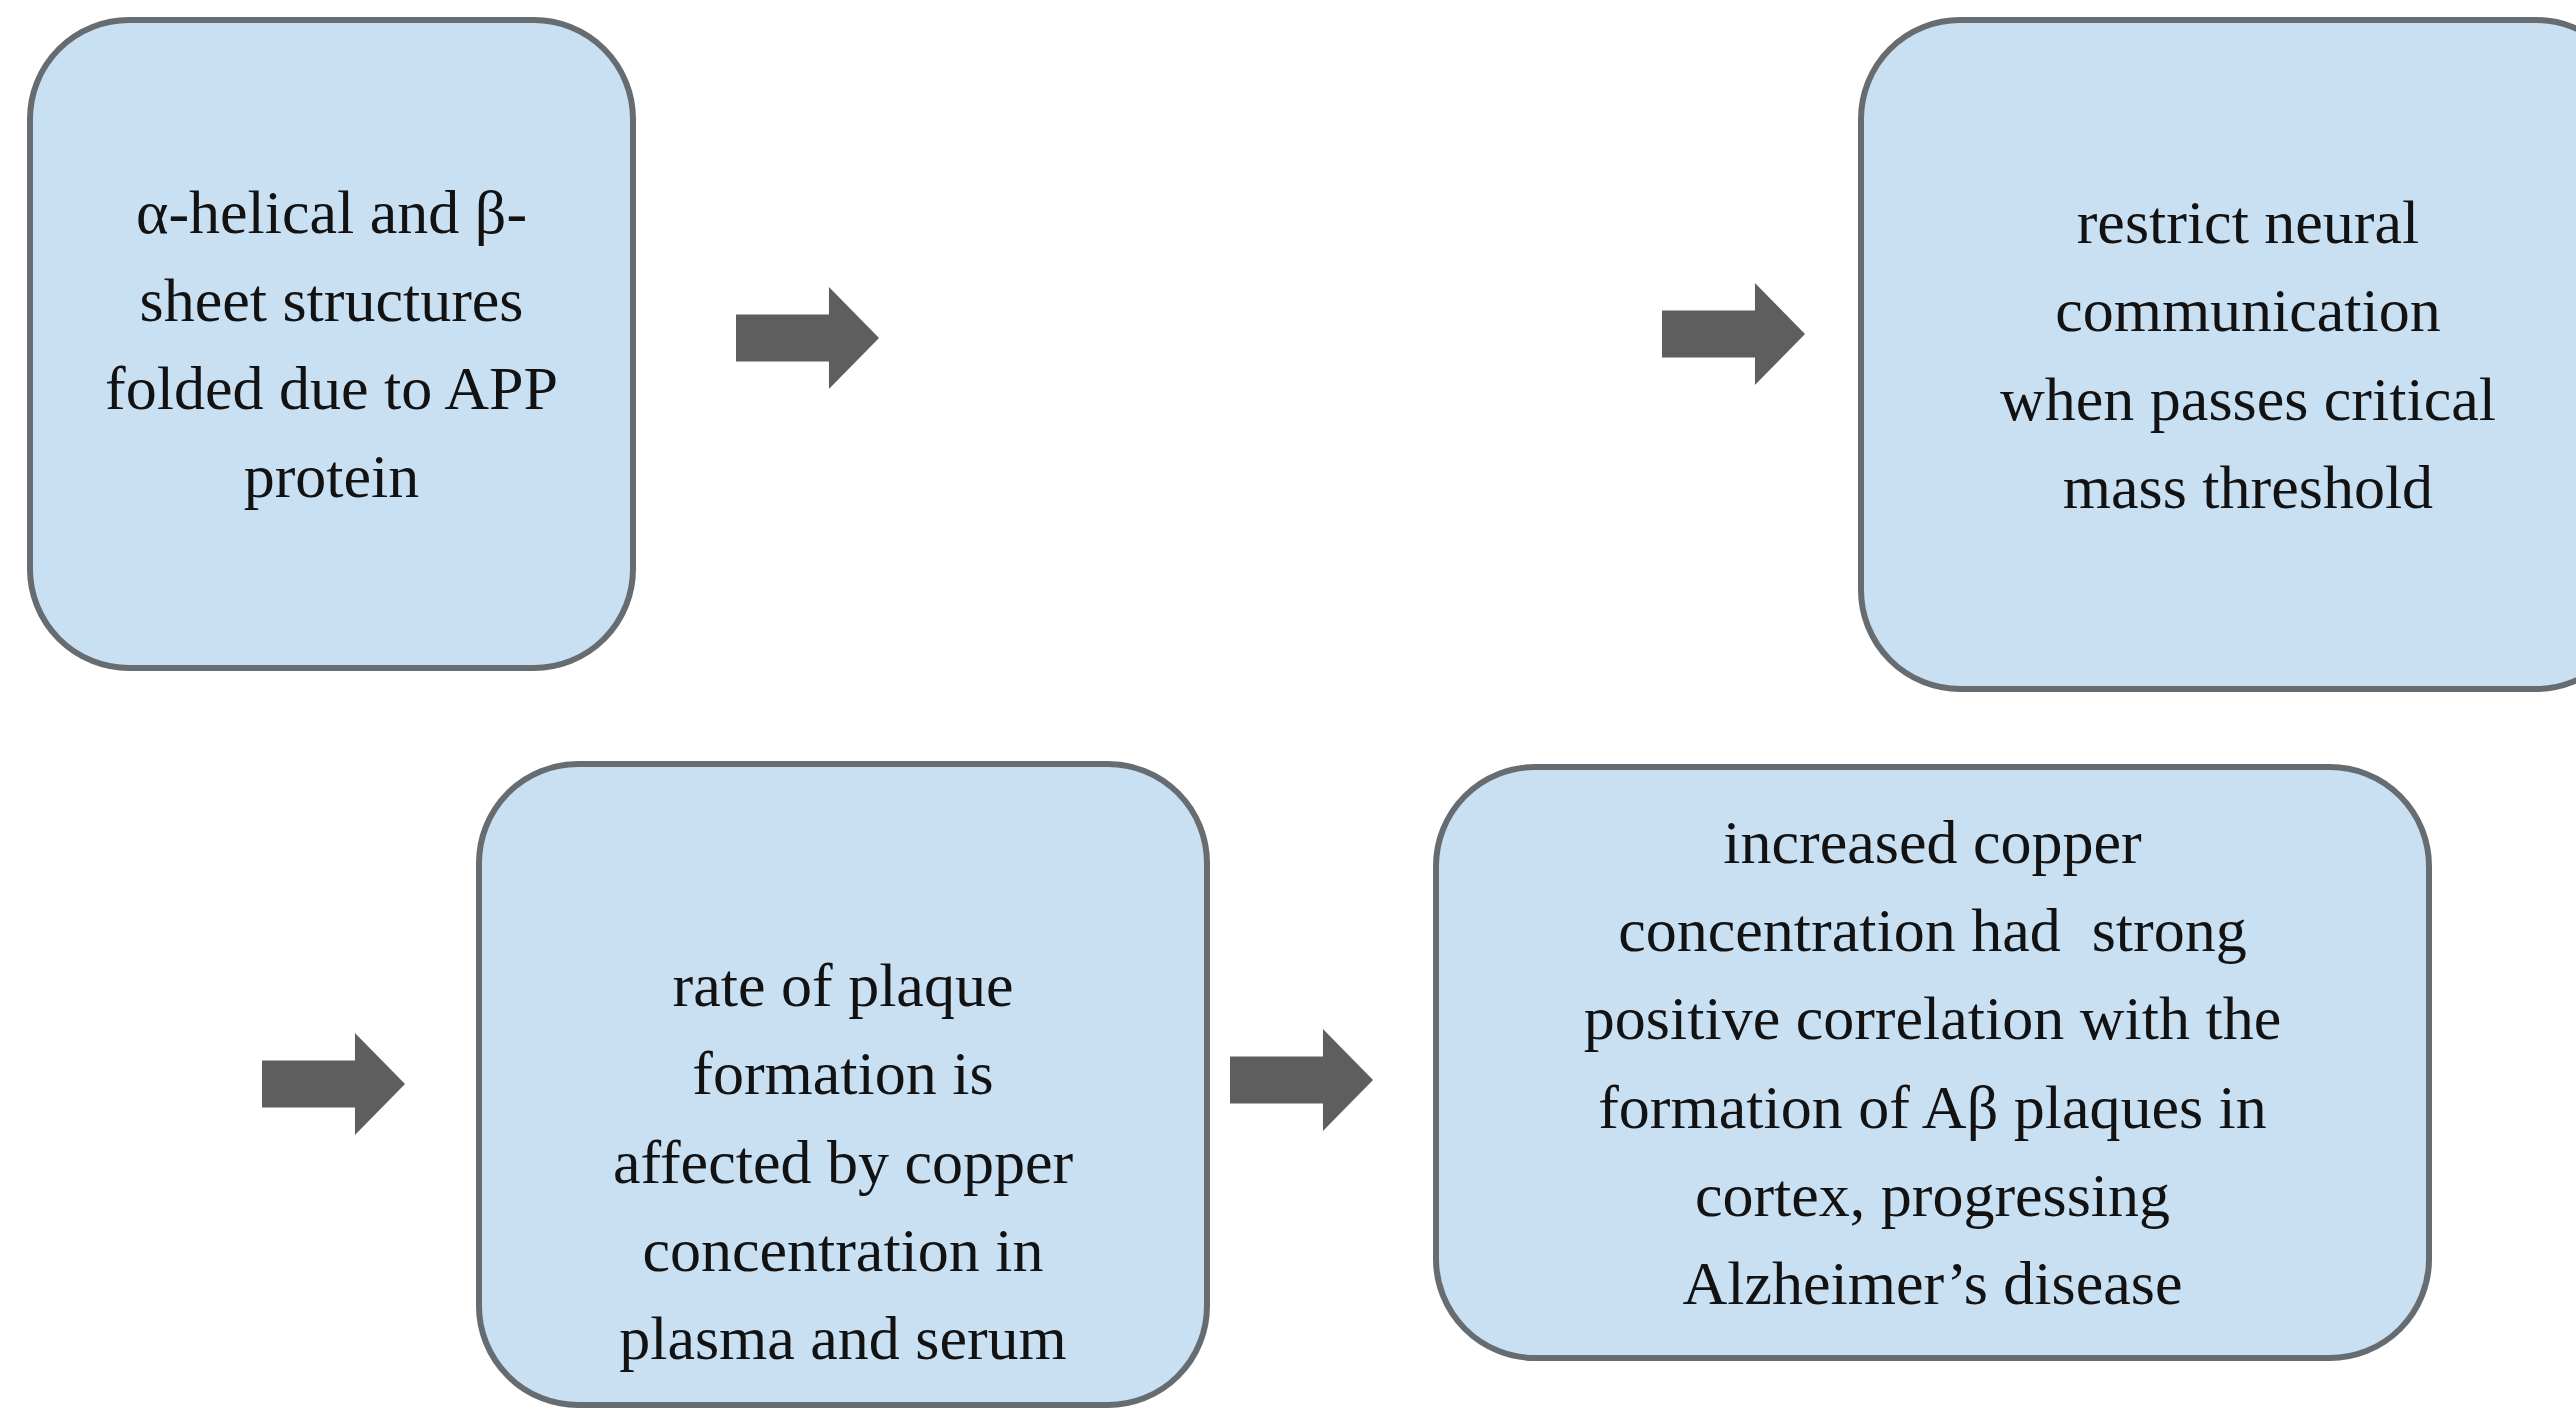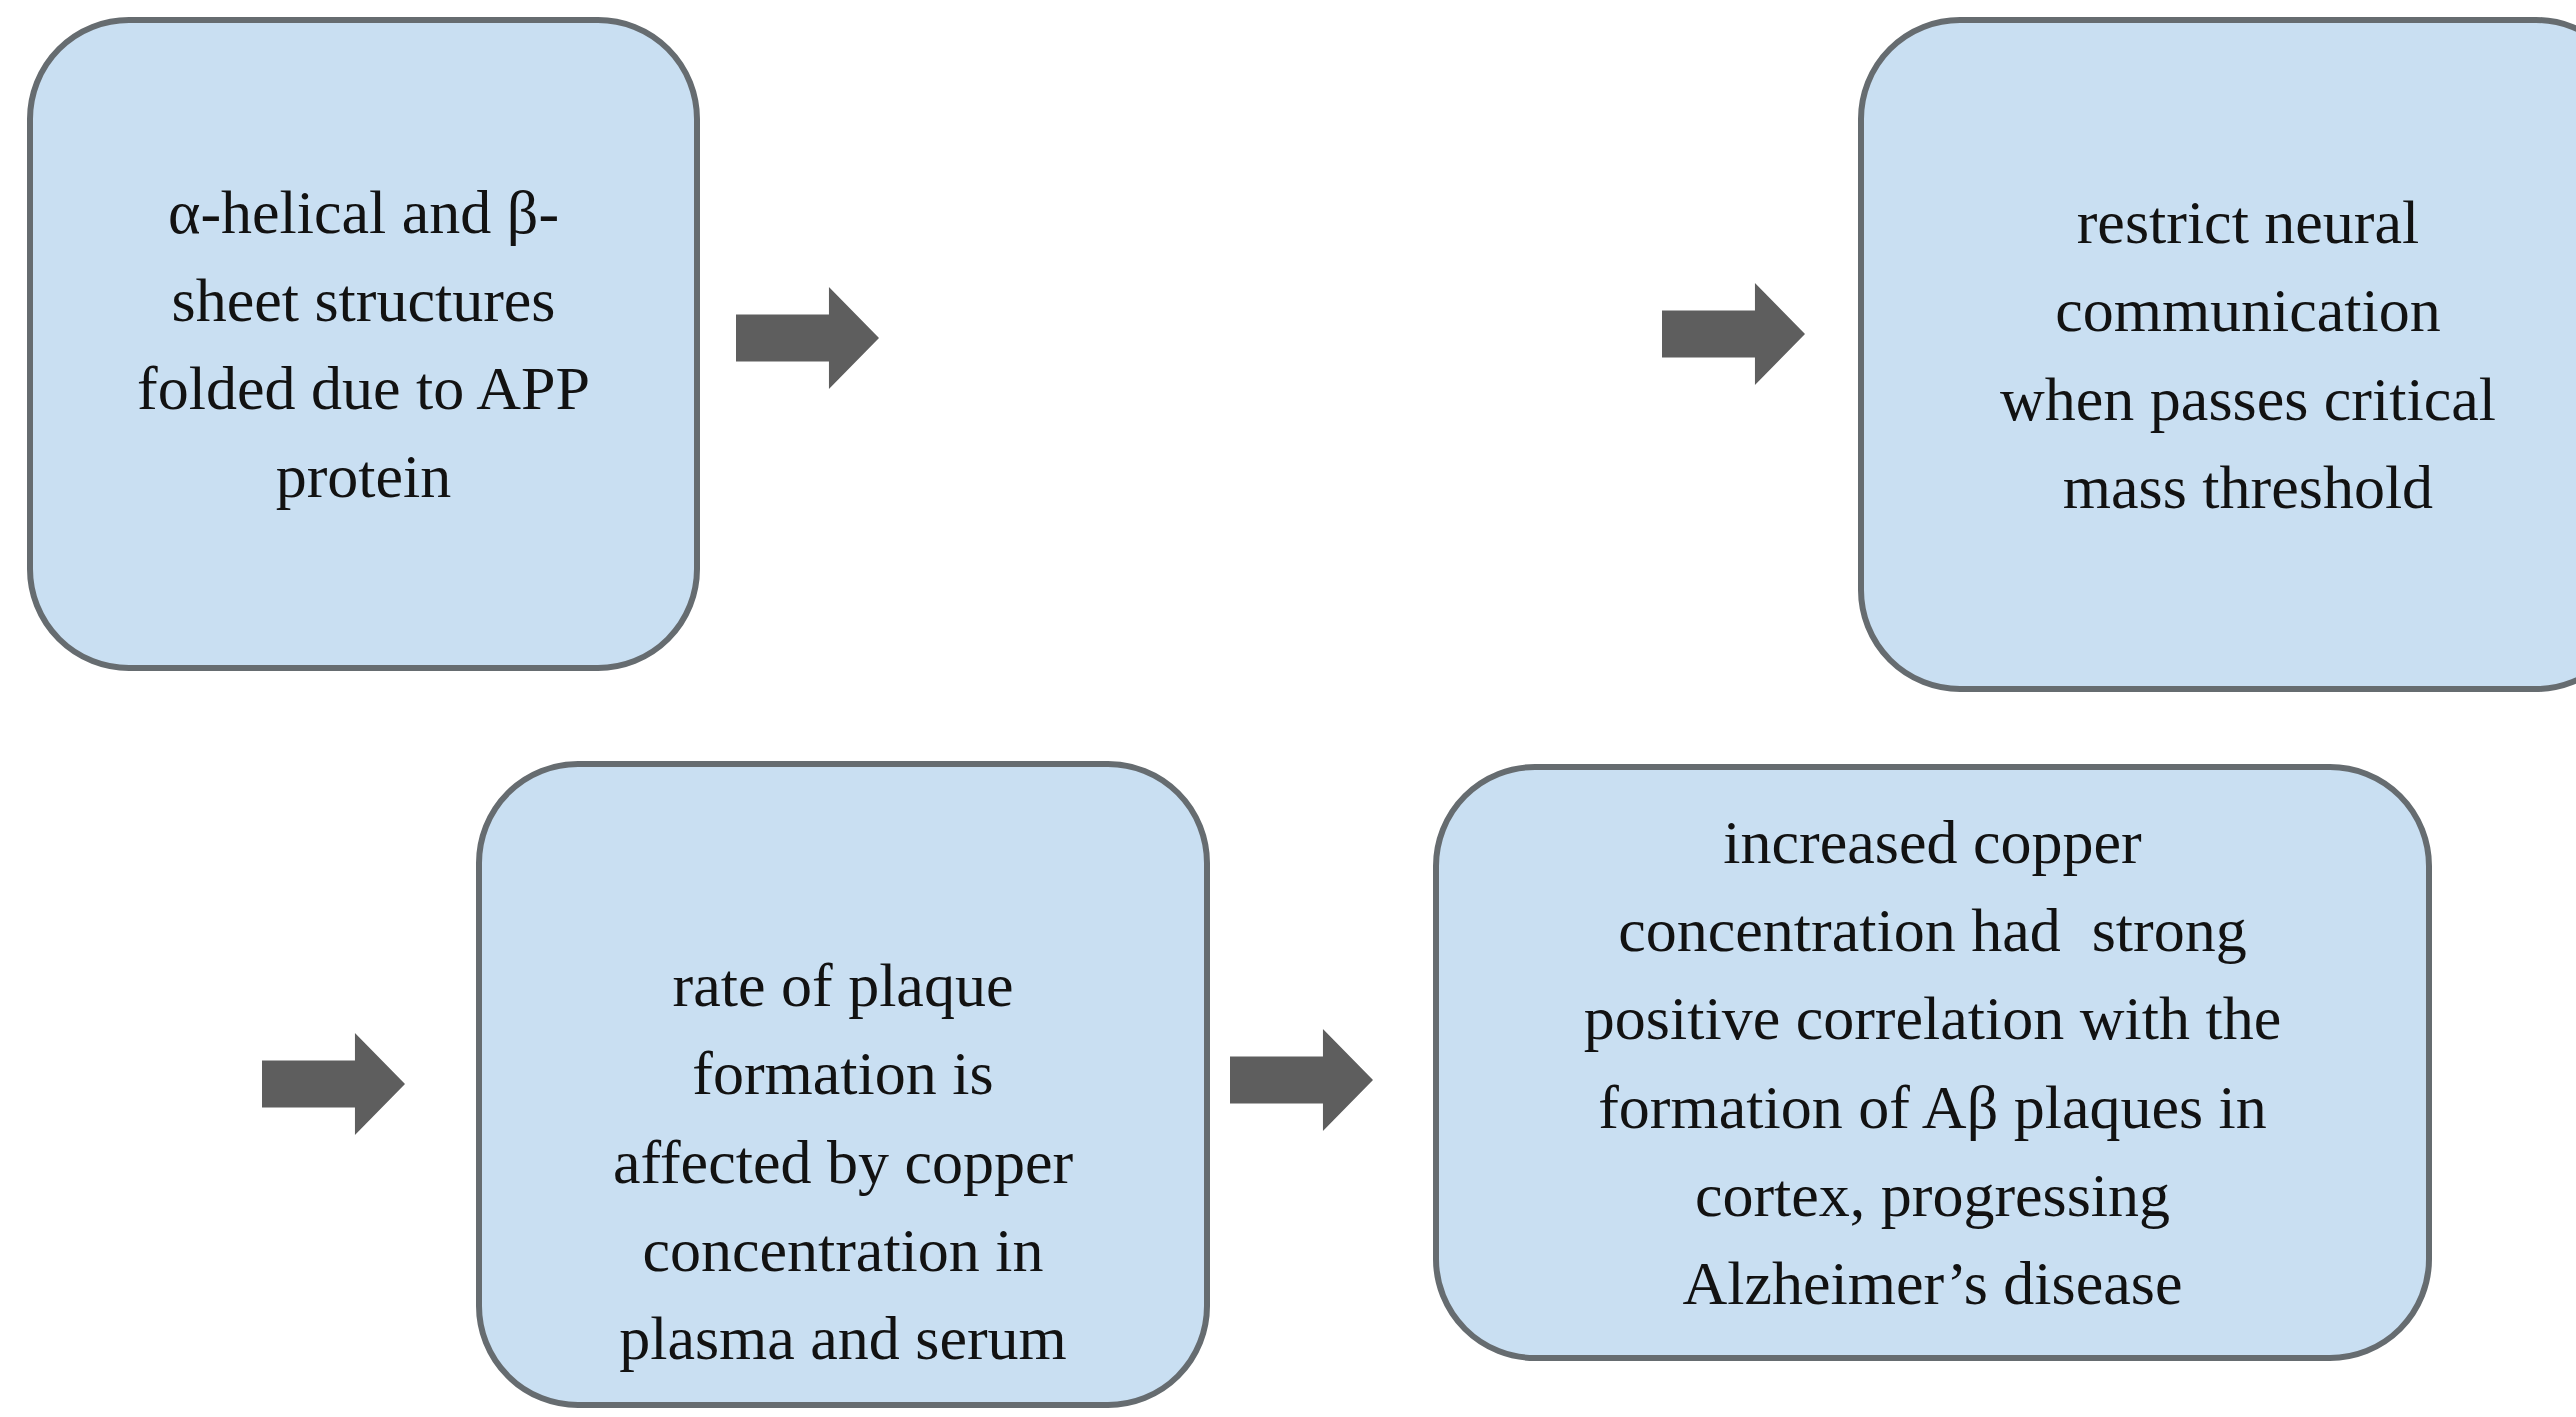--- a/index.html
+++ b/index.html
@@ -36,21 +36,21 @@
     line-height: 1.42;
   }
   .flow-arrow {
     position: absolute;
     width: 143px;
     height: 102px;
     background: var(--arrow, #5e5e5e);
     clip-path: polygon(0% 27%, 65% 27%, 65% 0%, 100% 50%, 65% 100%, 65% 73%, 0% 73%);
   }
   
-  #box-0 { left: 27px;   top: 17px;   width: 673px;  height: 654px; }
+  #box-0 { left: 27px;   top: 17px;   width: 609px;  height: 654px; }
   #box-1 { left: 906px; top: 17px;   width: 730px; height: 654px; }
   #box-2 { left: 1858px; top: 17px;   width: 780px; height: 675px; }
   #box-3 { left: 476px;  top: 761px; width: 734px; height: 647px; align-items: flex-end; }
   #box-4 { left: 1433px; top: 764px; width: 999px; height: 597px; }
   
   #arrow-0 { left: 736px; top: 287px; }
   #arrow-1 { left: 1662px; top: 283px; }
   #arrow-2 { left: 262px;  top: 1033px; }
   #arrow-3 { left: 1230px; top: 1029px; }
 </style>

